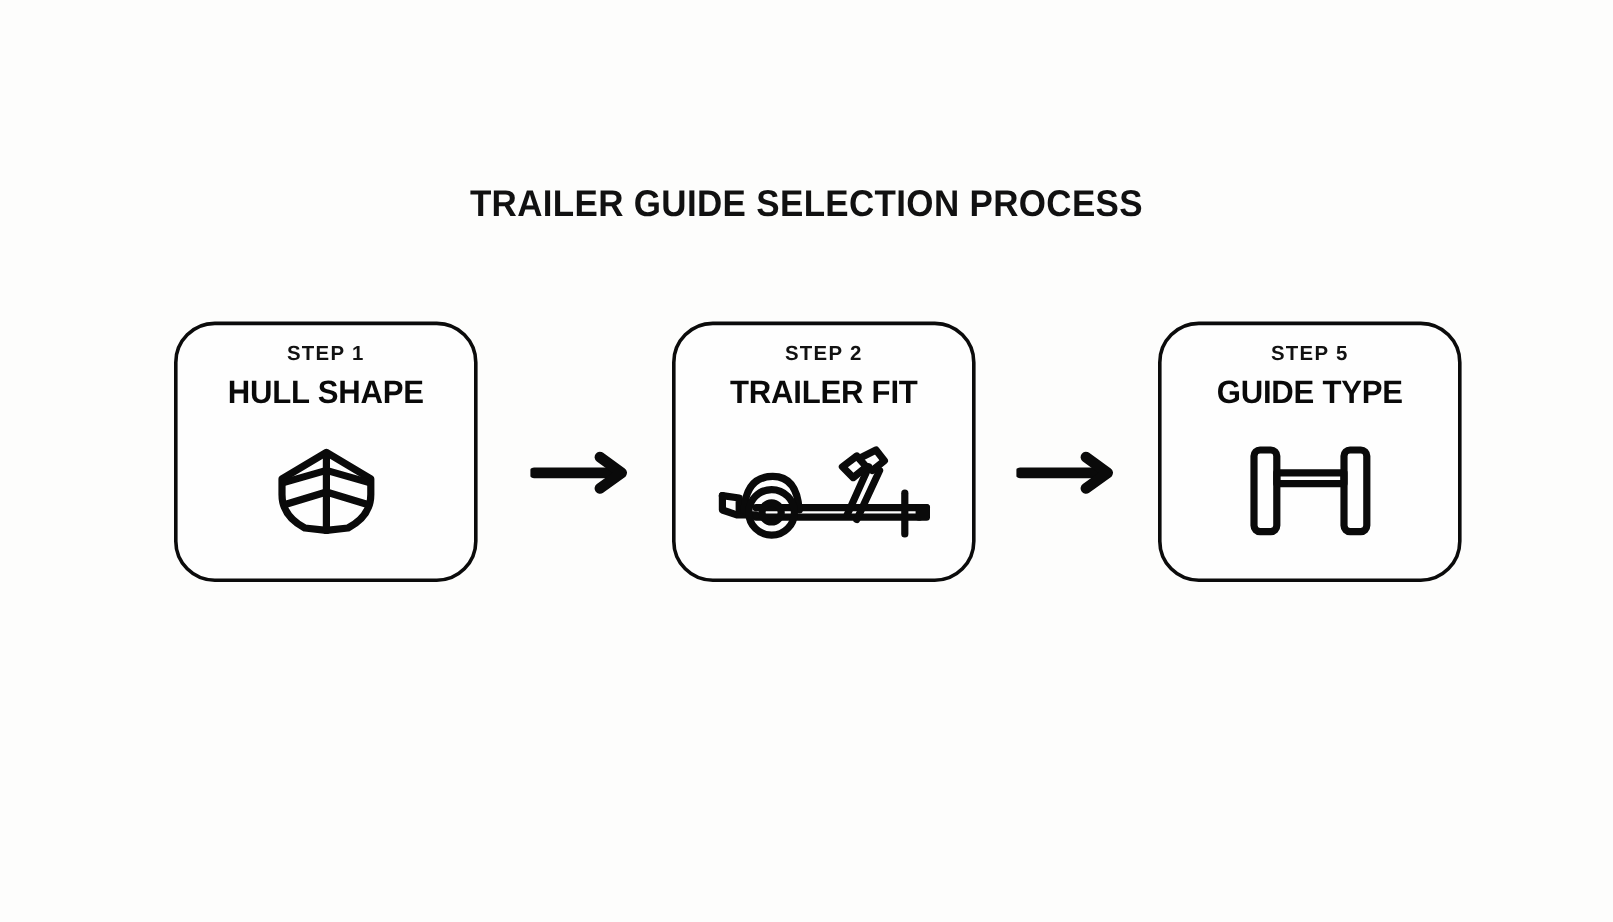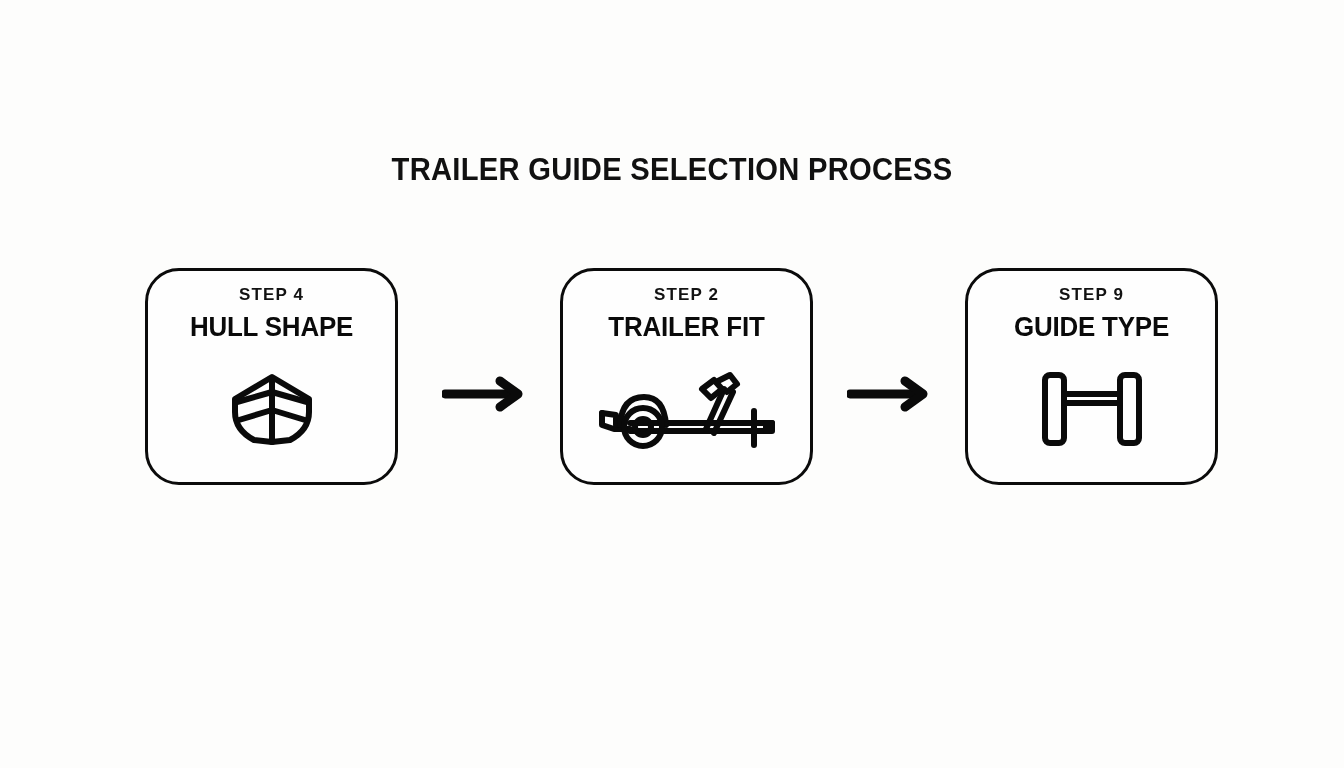--- a/index.html
+++ b/index.html
@@ -112,21 +112,21 @@
   svg { display: block; }
 </style>
 </head>
 <body>
 
 <div id="infographic-title">TRAILER GUIDE SELECTION PROCESS</div>
 
 <div id="process-flow">
 
   <div class="step-card card-1">
-    <div class="step-number">STEP 4</div>
+    <div class="step-number">STEP 1</div>
     <div class="step-title">HULL SHAPE</div>
     <div class="step-icon icon-hull">
       <svg width="84" height="74" viewBox="0 0 84 74" fill="none" stroke="#0a0a0a" stroke-width="6" stroke-linecap="round" stroke-linejoin="round">
 
         <path d="M42 5 L79 27 L79 40 Q79 58 60 68 L42 70 L24 68 Q5 58 5 40 L5 27 Z"></path>
 
         <path d="M7 30 L42 20 L77 30"></path>
 
         <path d="M9 48 L42 38 L75 48"></path>
 
@@ -173,21 +173,21 @@
   </div>
 
   <div class="flow-arrow arrow-2">
     <svg width="85" height="36" viewBox="0 0 85 36" fill="none" stroke="#0a0a0a" stroke-width="9" stroke-linecap="round" stroke-linejoin="round">
       <path d="M3 18 L66 18"></path>
       <path d="M58 5 L76 18 L58 31"></path>
     </svg>
   </div>
 
   <div class="step-card card-3">
-    <div class="step-number">STEP 9</div>
+    <div class="step-number">STEP 5</div>
     <div class="step-title">GUIDE TYPE</div>
     <div class="step-icon icon-guide">
       <svg width="112" height="80" viewBox="0 0 112 80" fill="none" stroke="#0a0a0a" stroke-width="6" stroke-linecap="round" stroke-linejoin="round">
 
         <rect x="9" y="6" width="19" height="68" rx="5"></rect>
 
         <rect x="84" y="6" width="19" height="68" rx="5"></rect>
 
         <rect x="28" y="25" width="56" height="9"></rect>
       </svg>

